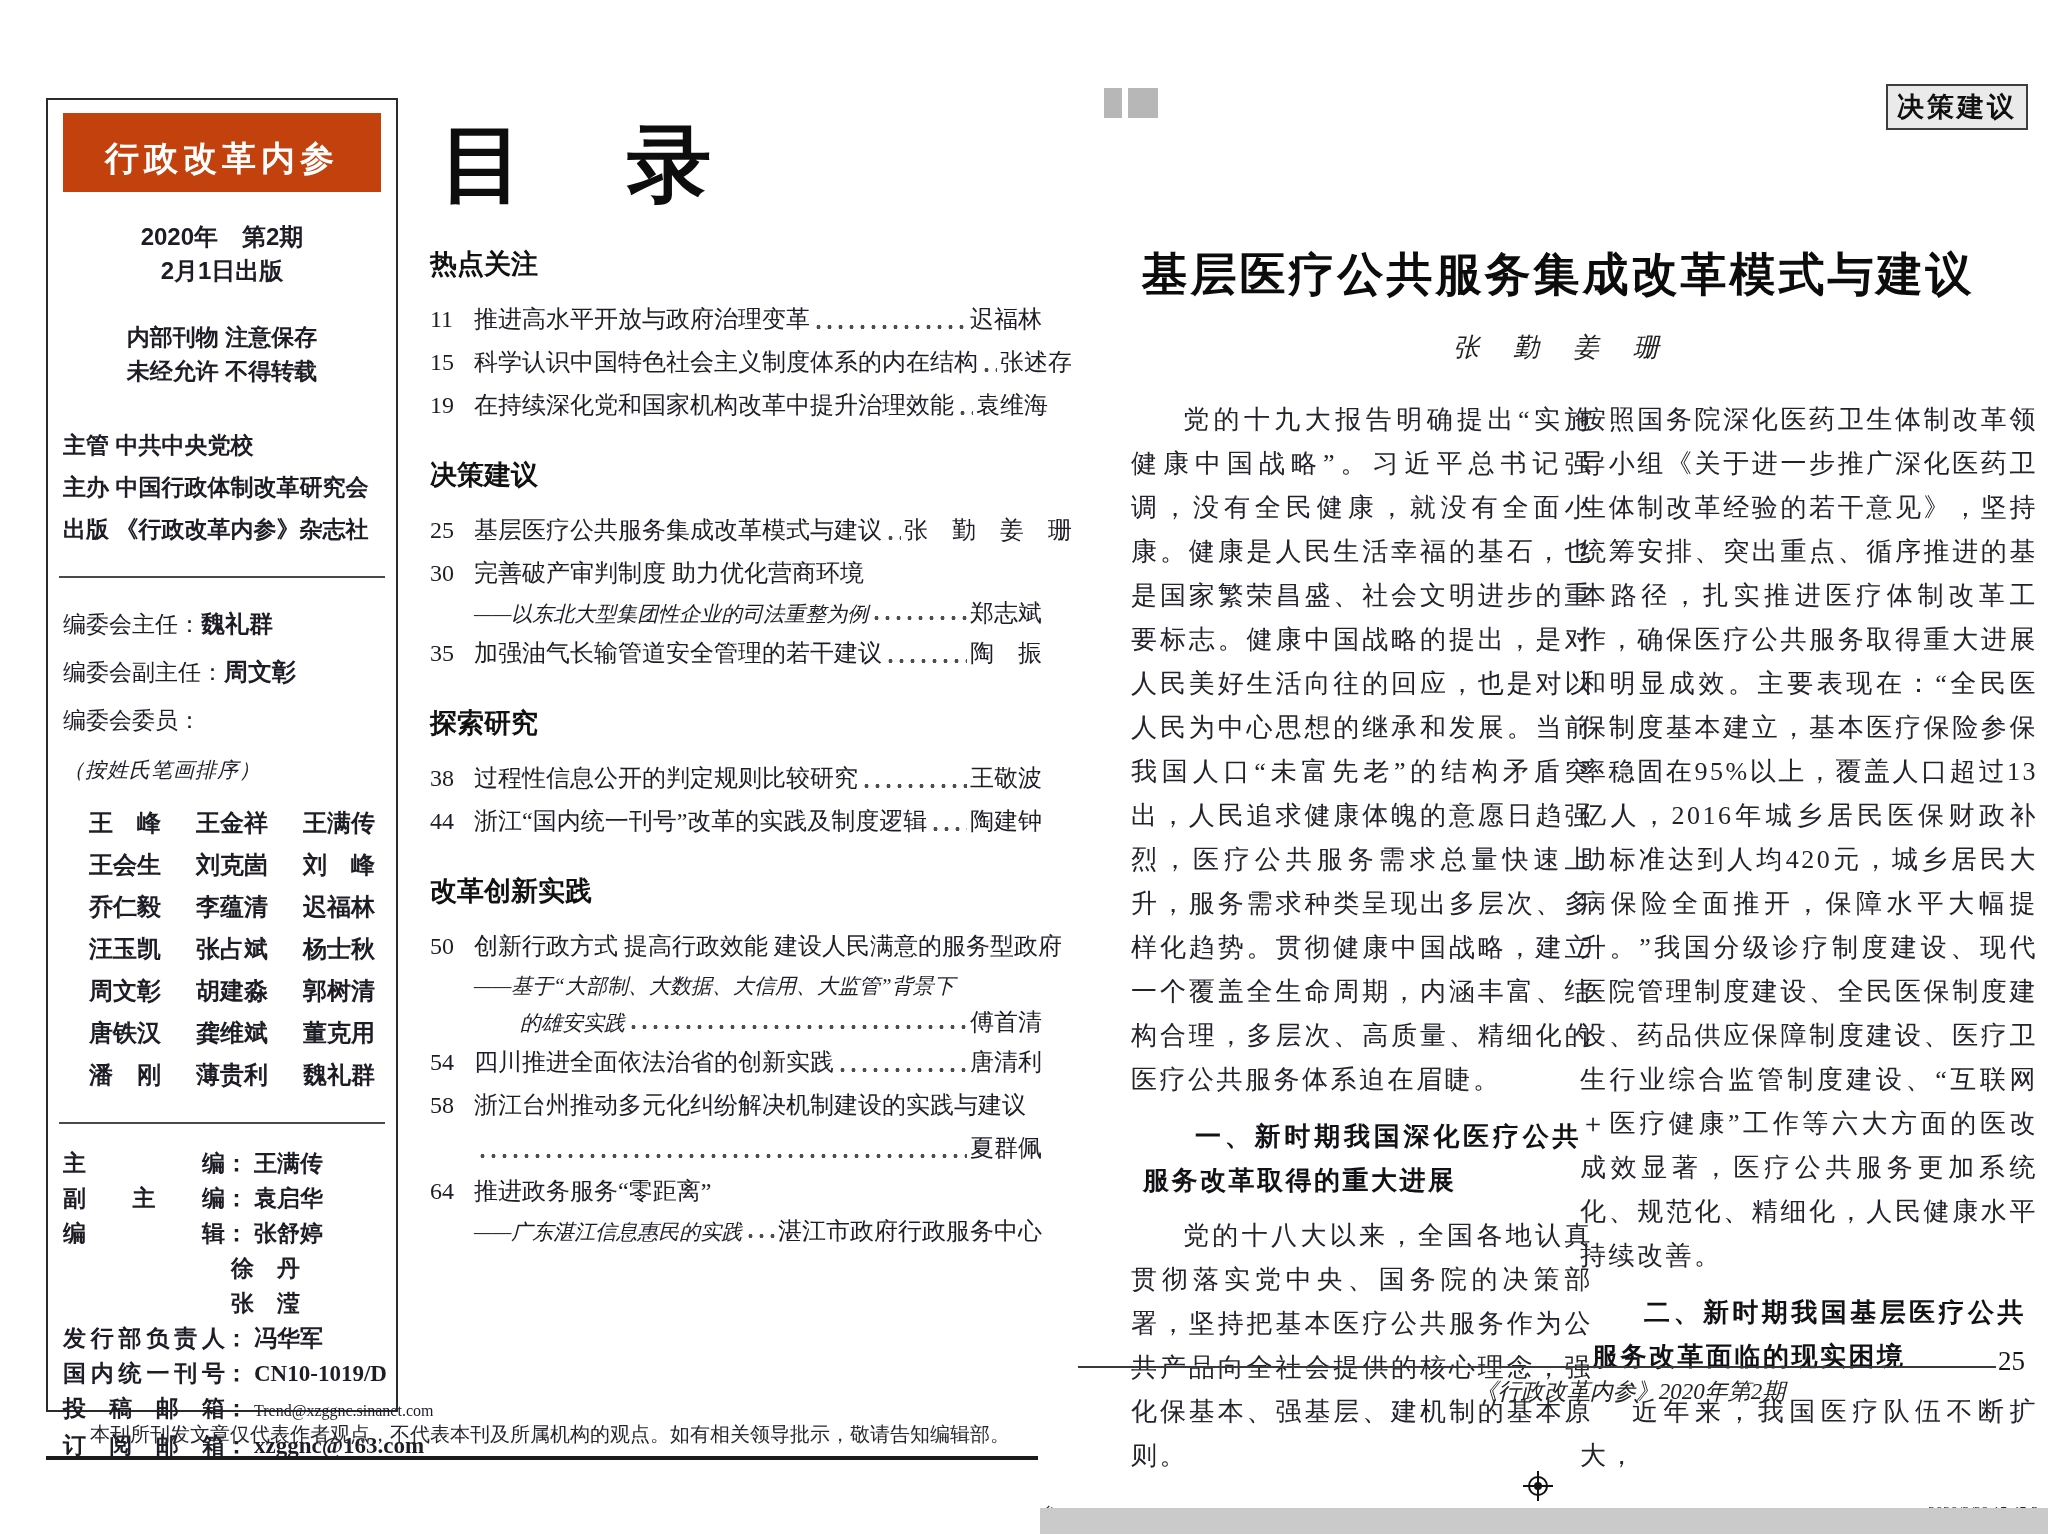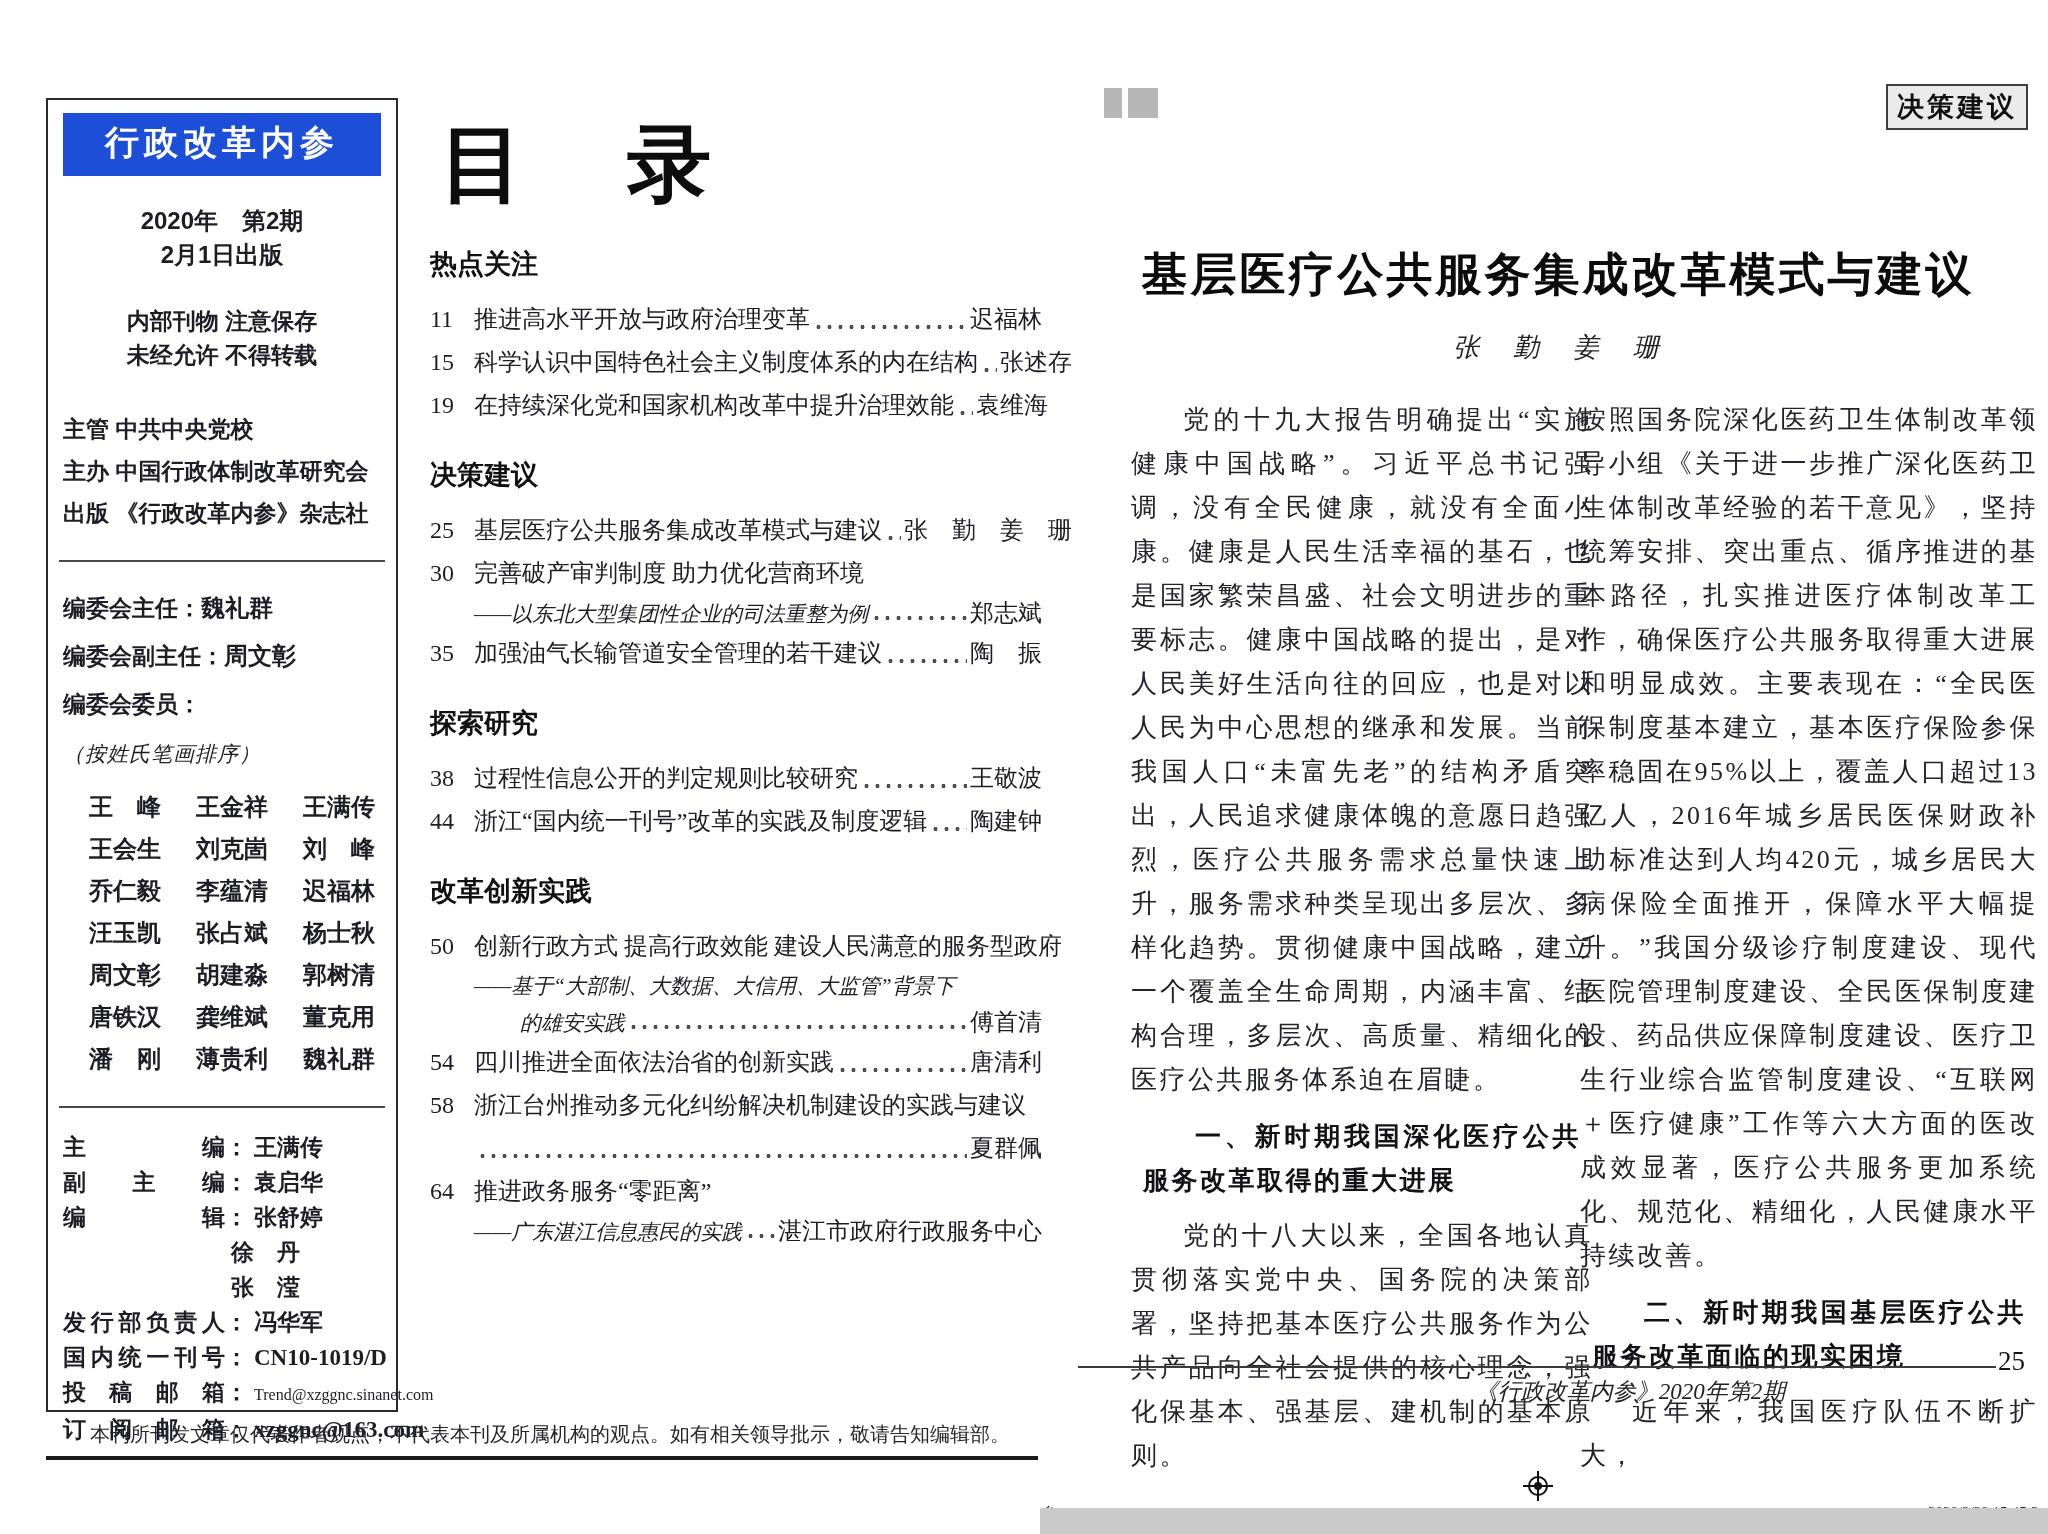--- a/index.html
+++ b/index.html
@@ -10,29 +10,29 @@
   }
   .abs{position:absolute;}
   .sans{font-family:"Liberation Sans","DejaVu Sans",sans-serif;}
 
   
   #info-box{
     left:46px;top:98px;width:352px;height:1314px;border:2px solid #2b2b2b;
     box-sizing:border-box;padding:13px 15px;background:#fff;
   }
   .banner{
-    background:#1d4ed8;color:#fff;font-weight:bold;font-size:34px;
-    text-align:center;letter-spacing:5px;padding:7px 0 10px;
+    background:#c2410c;color:#fff;font-weight:bold;font-size:34px;
+    text-align:center;letter-spacing:5px;padding:23px 0 10px;
   }
   .issue-block{margin-top:28px;text-align:center;font-weight:bold;font-size:24px;line-height:34px;}
   .notice-block{margin-top:32px;text-align:center;font-weight:bold;font-size:23px;line-height:34px;}
   .orgs{margin-top:36px;font-weight:bold;font-size:23px;line-height:42px;}
   .divider{border-top:2px solid #4a4a4a;margin:26px -4px 0;height:0;}
   .committee{margin-top:22px;font-size:24px;line-height:48px;}
-  .committee .lbl{font-weight:bold;font-family:"Liberation Sans",sans-serif;font-size:23px;}
+  .committee .lbl{font-weight:normal;font-family:"Liberation Sans",sans-serif;font-size:23px;}
   .committee .nm{font-weight:bold;font-size:24px;}
   .sort-note{font-size:21px;margin-top:2px;letter-spacing:1px;font-style:italic;}
   .members{margin-top:8px;}
   .member-row{display:flex;justify-content:space-between;padding:0 6px 0 26px;
     font-size:24px;line-height:42px;font-weight:bold;}
   .staff{margin-top:22px;}
   .staff-row{display:flex;align-items:baseline;font-size:23px;line-height:35px;}
   .staff-label{width:162px;flex:none;font-weight:bold;font-family:"Liberation Sans",sans-serif;
     text-align:justify;text-align-last:justify;}
   .staff-colon{font-weight:bold;font-family:"Liberation Sans",sans-serif;}

